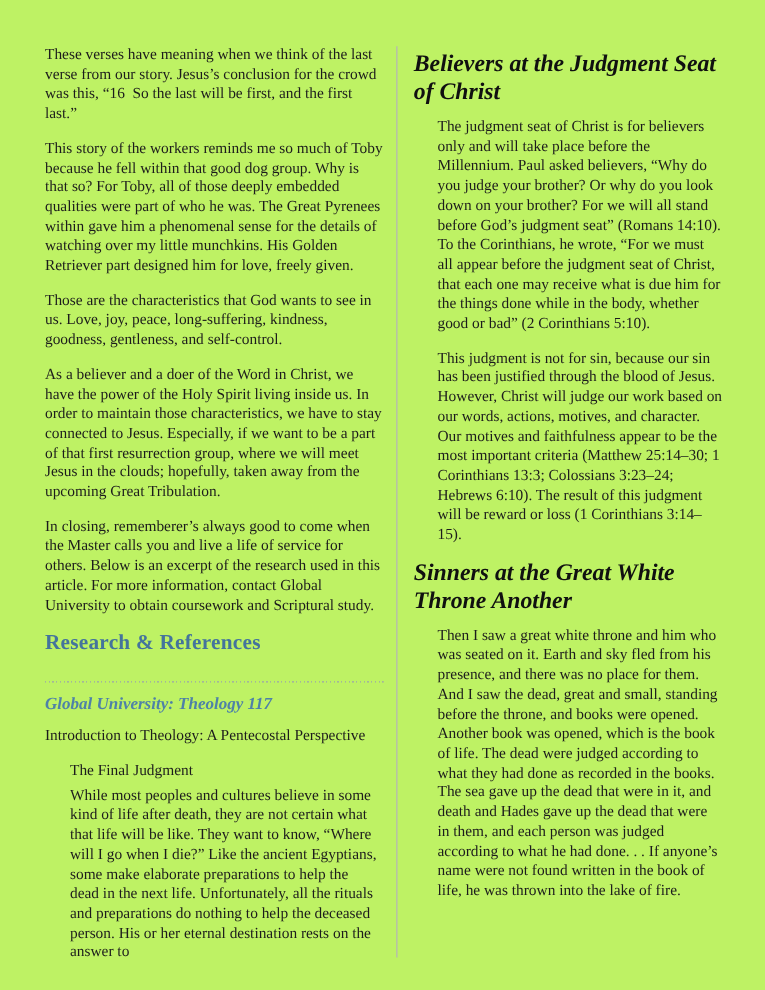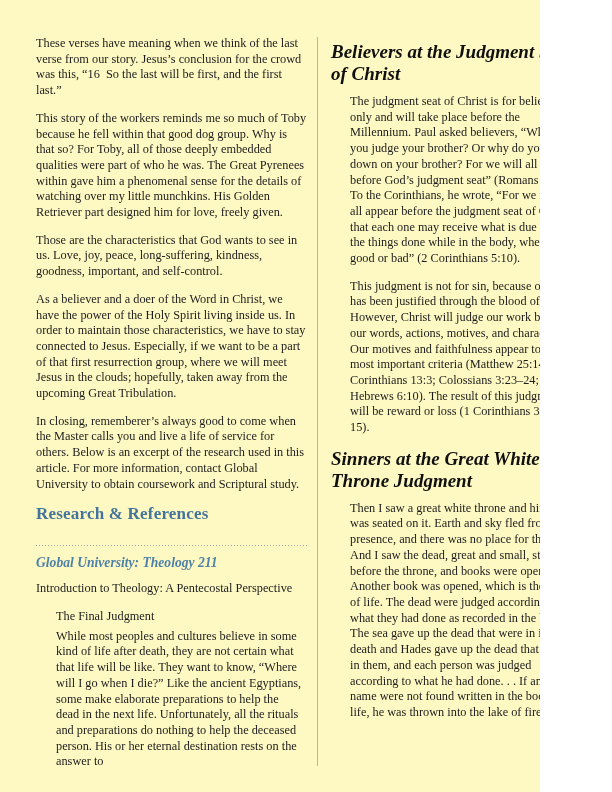--- a/index.html
+++ b/index.html
@@ -5,22 +5,22 @@
   :root{
     --accent:#44749c;
     --accent-italic:#4e81a8;
     --divider:#b5b5b5;
     --rule-dots:#9aa3ab;
     --text:#1c1c1c;
   }
   html,body{margin:0;padding:0;background:#ffffff;}
   .page{
     position:relative;
-    width:540px;height:792px;
-    background:#fef9c3;
+    width:612px;height:792px;
+    background:#bef264;
     font-family:"Liberation Serif", serif;
     color:var(--text);
     overflow:hidden;
   }
   .divider{
     position:absolute;
     left:317px;top:37px;
     width:1px;height:729px;
     background:var(--divider);
   }
@@ -73,44 +73,44 @@
 </head>
 <body>
 
 <div class="page">
 
   <div class="divider"></div>
 
   <div class="col left">
     <p class="body">These verses have meaning when we think of the last verse from our story. Jesus’s conclusion for the crowd was this, “16 So the last will be first, and the first last.”</p>
     <p class="body">This story of the workers reminds me so much of Toby because he fell within that good dog group. Why is that so? For Toby, all of those deeply embedded qualities were part of who he was. The Great Pyrenees within gave him a phenomenal sense for the details of watching over my little munchkins. His Golden Retriever part designed him for love, freely given.</p>
-    <p class="body">Those are the characteristics that God wants to see in us. Love, joy, peace, long-suffering, kindness, goodness, important, and self-control.</p>
+    <p class="body">Those are the characteristics that God wants to see in us. Love, joy, peace, long-suffering, kindness, goodness, gentleness, and self-control.</p>
     <p class="body">As a believer and a doer of the Word in Christ, we have the power of the Holy Spirit living inside us. In order to maintain those characteristics, we have to stay connected to Jesus. Especially, if we want to be a part of that first resurrection group, where we will meet Jesus in the clouds; hopefully, taken away from the upcoming Great Tribulation.</p>
     <p class="body">In closing, rememberer’s always good to come when the Master calls you and live a life of service for others. Below is an excerpt of the research used in this article. For more information, contact Global University to obtain coursework and Scriptural study.</p>
 
     <h2 class="refs-heading">Research &amp; References</h2>
     <div class="dotted-rule"></div>
-    <h3 class="source-title">Global University: Theology 211</h3>
+    <h3 class="source-title">Global University: Theology 117</h3>
     <p class="body source-subtitle">Introduction to Theology: A Pentecostal Perspective</p>
 
     <div class="excerpt">
       <p class="body tight">The Final Judgment</p>
       <p class="body tight">While most peoples and cultures believe in some kind of life after death, they are not certain what that life will be like. They want to know, “Where will I go when I die?” Like the ancient Egyptians, some make elaborate preparations to help the dead in the next life. Unfortunately, all the rituals and preparations do nothing to help the deceased person. His or her eternal destination rests on the answer to</p>
     </div>
   </div>
 
   <div class="col right">
     <div class="indent">
     </div>
 
     <h3 class="section-heading">Believers at the Judgment Seat of Christ</h3>
     <div class="indent">
       <p class="body">The judgment seat of Christ is for believers only and will take place before the Millennium. Paul asked believers, “Why do you judge your brother? Or why do you look down on your brother? For we will all stand before God’s judgment seat” (Romans 14:10). To the Corinthians, he wrote, “For we must all appear before the judgment seat of Christ, that each one may receive what is due him for the things done while in the body, whether good or bad” (2 Corinthians 5:10).</p>
       <p class="body">This judgment is not for sin, because our sin has been justified through the blood of Jesus. However, Christ will judge our work based on our words, actions, motives, and character. Our motives and faithfulness appear to be the most important criteria (Matthew 25:14–30; 1 Corinthians 13:3; Colossians 3:23–24; Hebrews 6:10). The result of this judgment will be reward or loss (1 Corinthians 3:14–15).</p>
     </div>
 
-    <h3 class="section-heading">Sinners at the Great White Throne Judgment</h3>
+    <h3 class="section-heading">Sinners at the Great White Throne Another</h3>
     <div class="indent">
       <p class="body">Then I saw a great white throne and him who was seated on it. Earth and sky fled from his presence, and there was no place for them. And I saw the dead, great and small, standing before the throne, and books were opened. Another book was opened, which is the book of life. The dead were judged according to what they had done as recorded in the books. The sea gave up the dead that were in it, and death and Hades gave up the dead that were in them, and each person was judged according to what he had done. . . If anyone’s name were not found written in the book of life, he was thrown into the lake of fire.</p>
     </div>
   </div>
 
 </div>
 
 </body></html>

